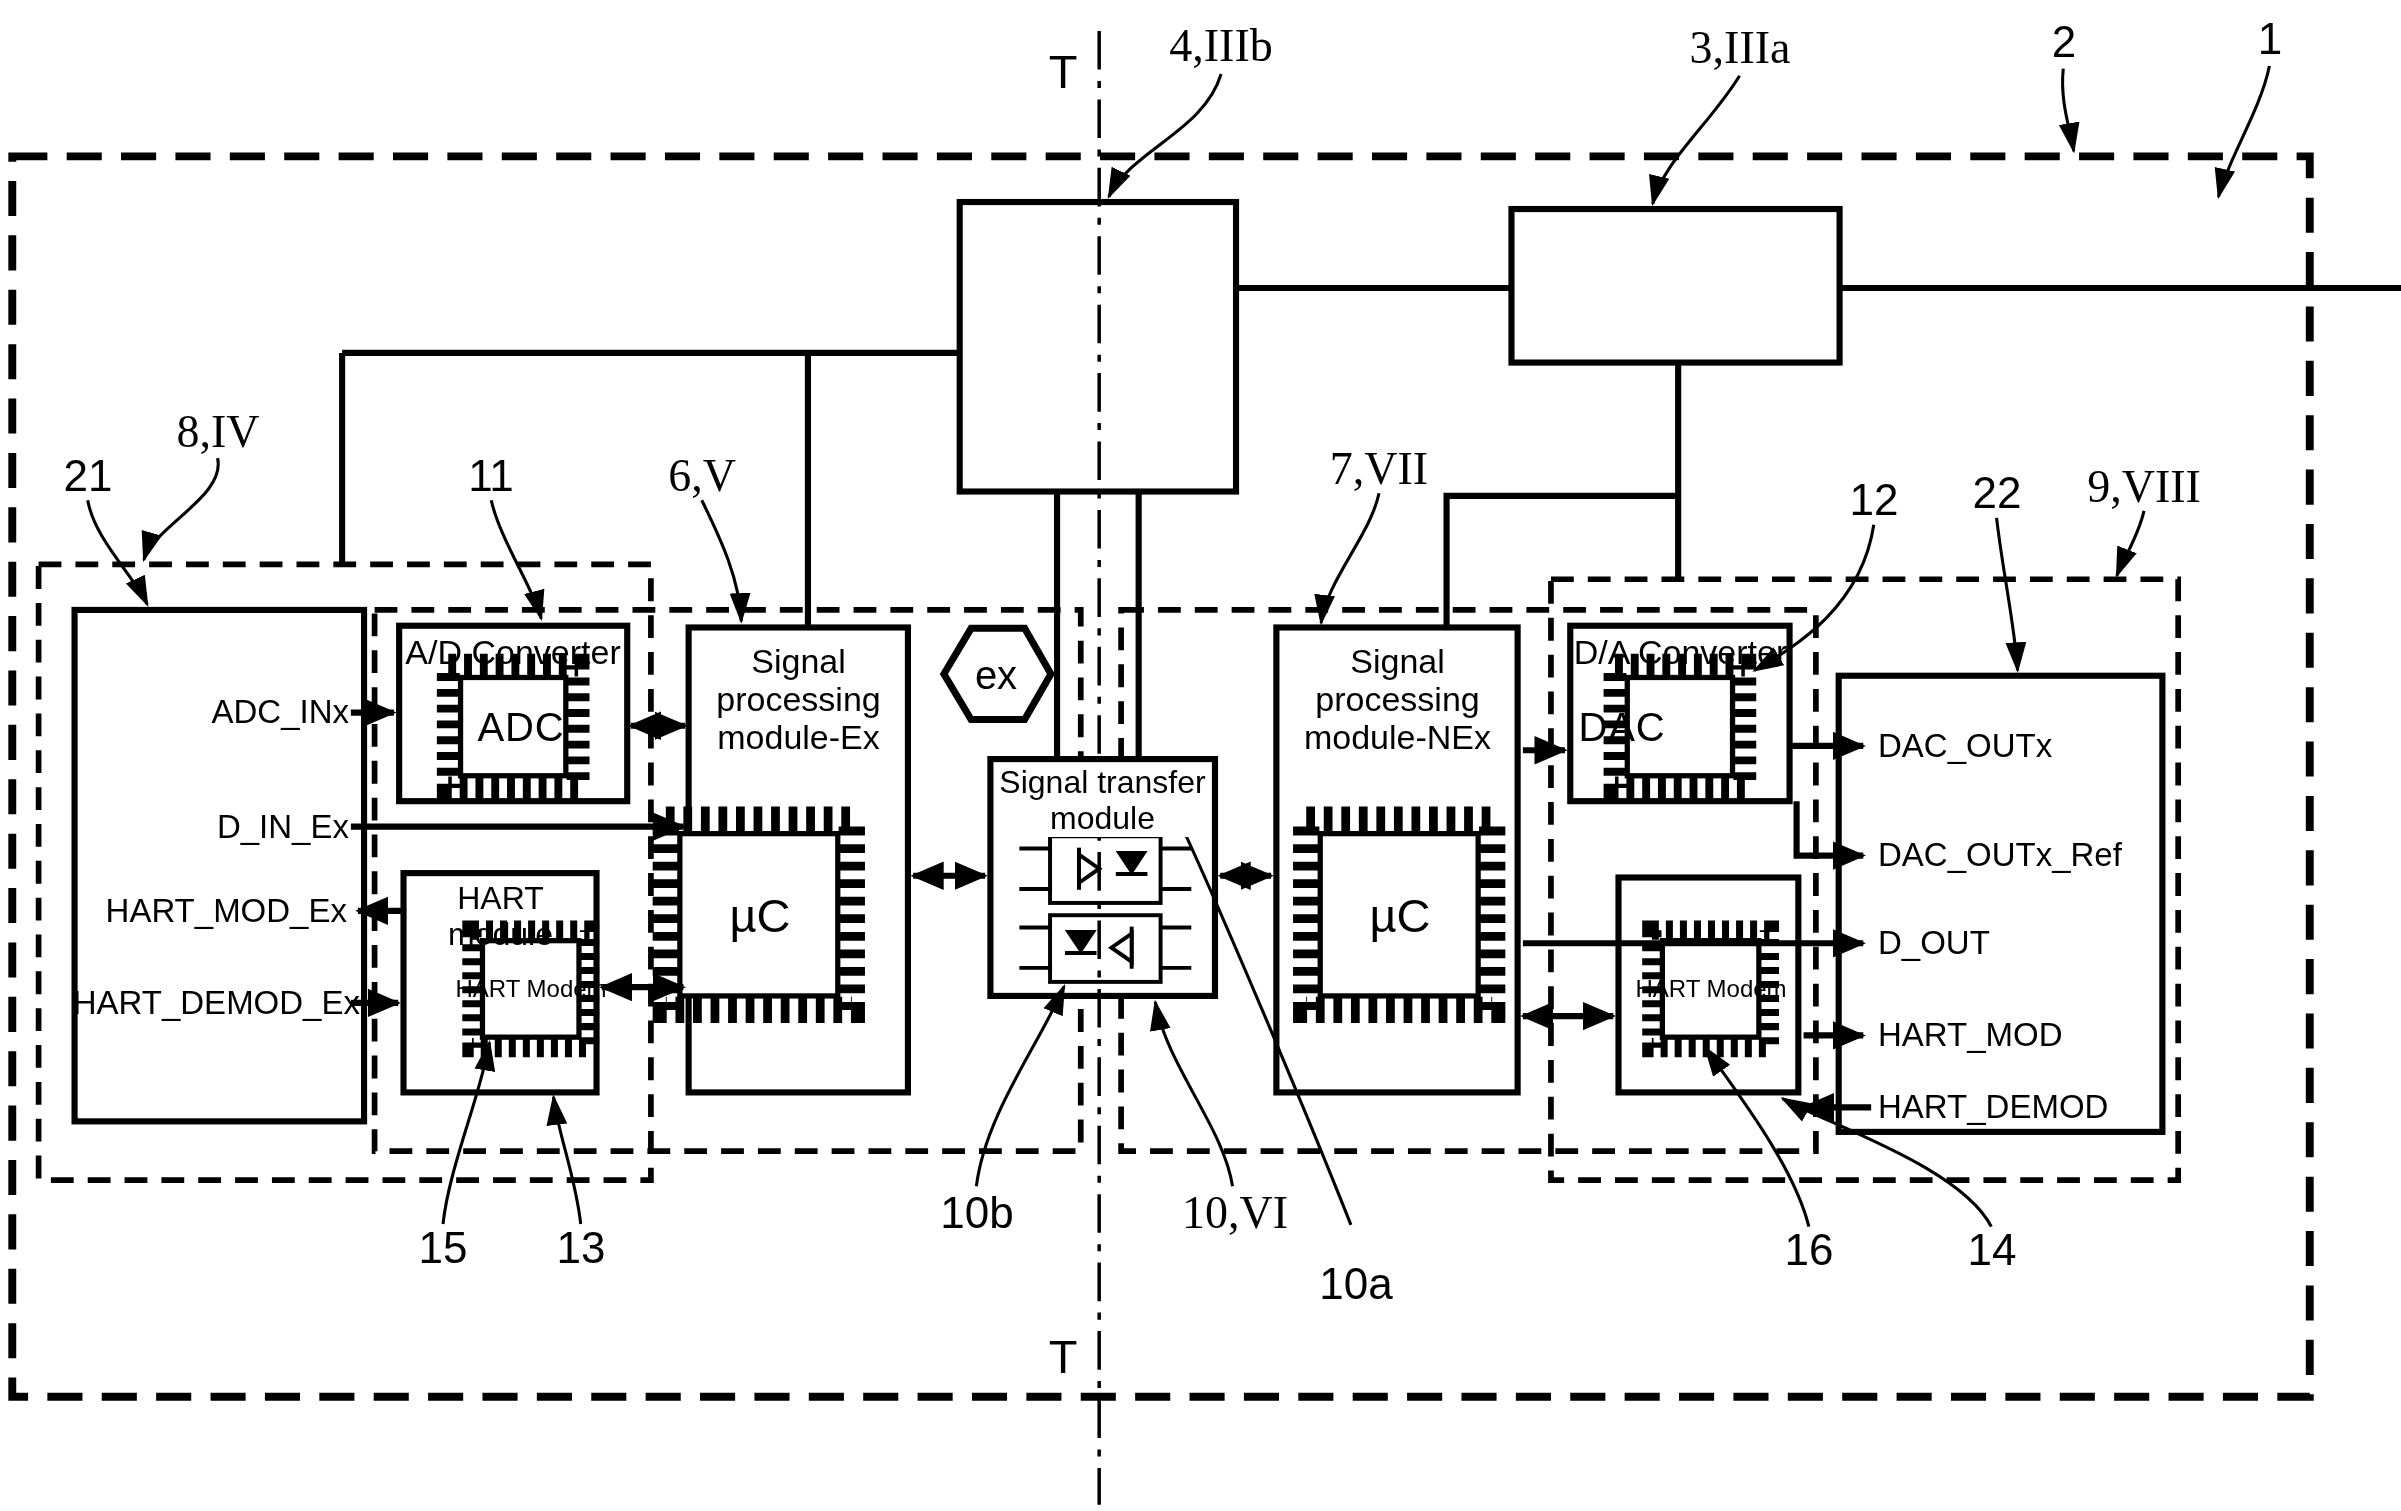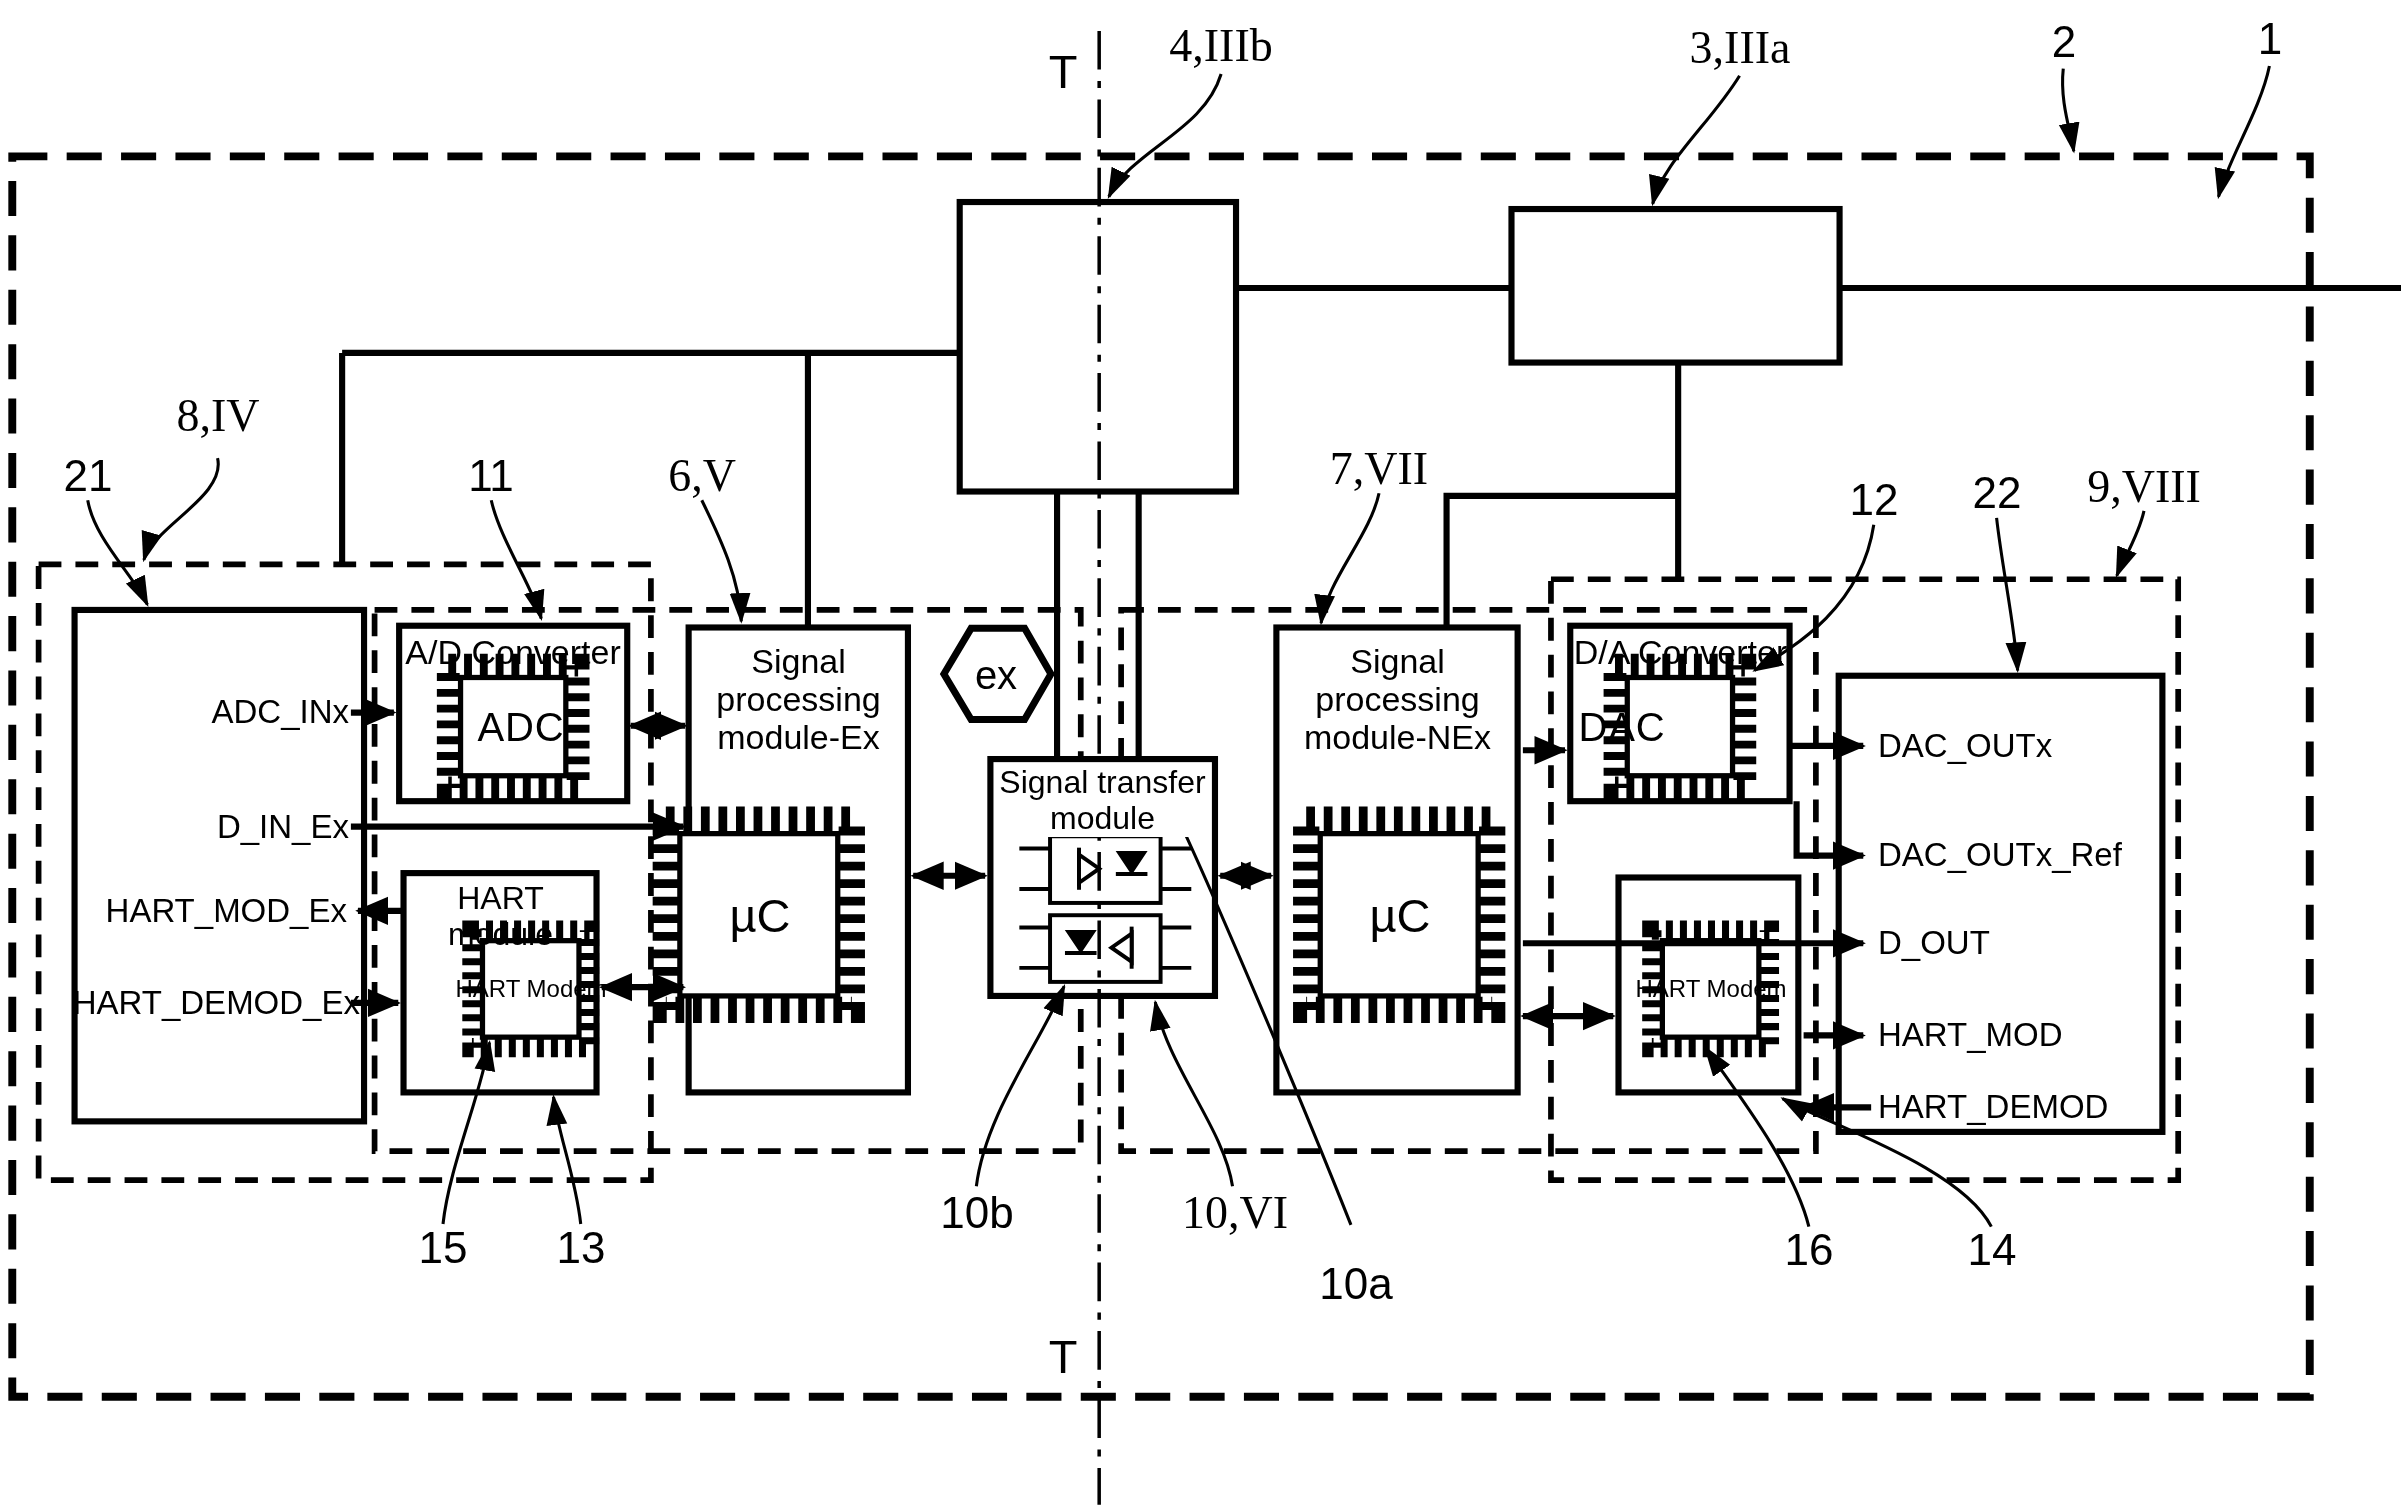--- a/index.html
+++ b/index.html
@@ -158,21 +158,21 @@
   </g>
 </svg>
 
   <div class="lbl axis-t" style="left:1063px;top:72px;">T</div>
   <div class="lbl axis-t" style="left:1063px;top:1357px;">T</div>
 
   <div class="lbl refr" style="left:1221px;top:46px;">4,IIIb</div>
   <div class="lbl refr" style="left:1740px;top:48px;">3,IIIa</div>
   <div class="lbl ref" style="left:2064px;top:42px;">2</div>
   <div class="lbl ref" style="left:2270px;top:39px;">1</div>
-  <div class="lbl refr" style="left:218px;top:416px;">8,IV</div>
+  <div class="lbl refr" style="left:218px;top:432px;">8,IV</div>
   <div class="lbl ref" style="left:88px;top:476px;">21</div>
   <div class="lbl ref" style="left:491px;top:476px;">11</div>
   <div class="lbl refr" style="left:702px;top:476px;">6,V</div>
   <div class="lbl refr" style="left:1379px;top:469px;">7,VII</div>
   <div class="lbl ref" style="left:1874px;top:500px;">12</div>
   <div class="lbl ref" style="left:1997px;top:493px;">22</div>
   <div class="lbl refr" style="left:2144px;top:487px;">9,VIII</div>
   <div class="lbl ref" style="left:977px;top:1213px;">10b</div>
   <div class="lbl refr" style="left:1235px;top:1213px;">10,VI</div>
   <div class="lbl ref" style="left:1356px;top:1284px;">10a</div>

